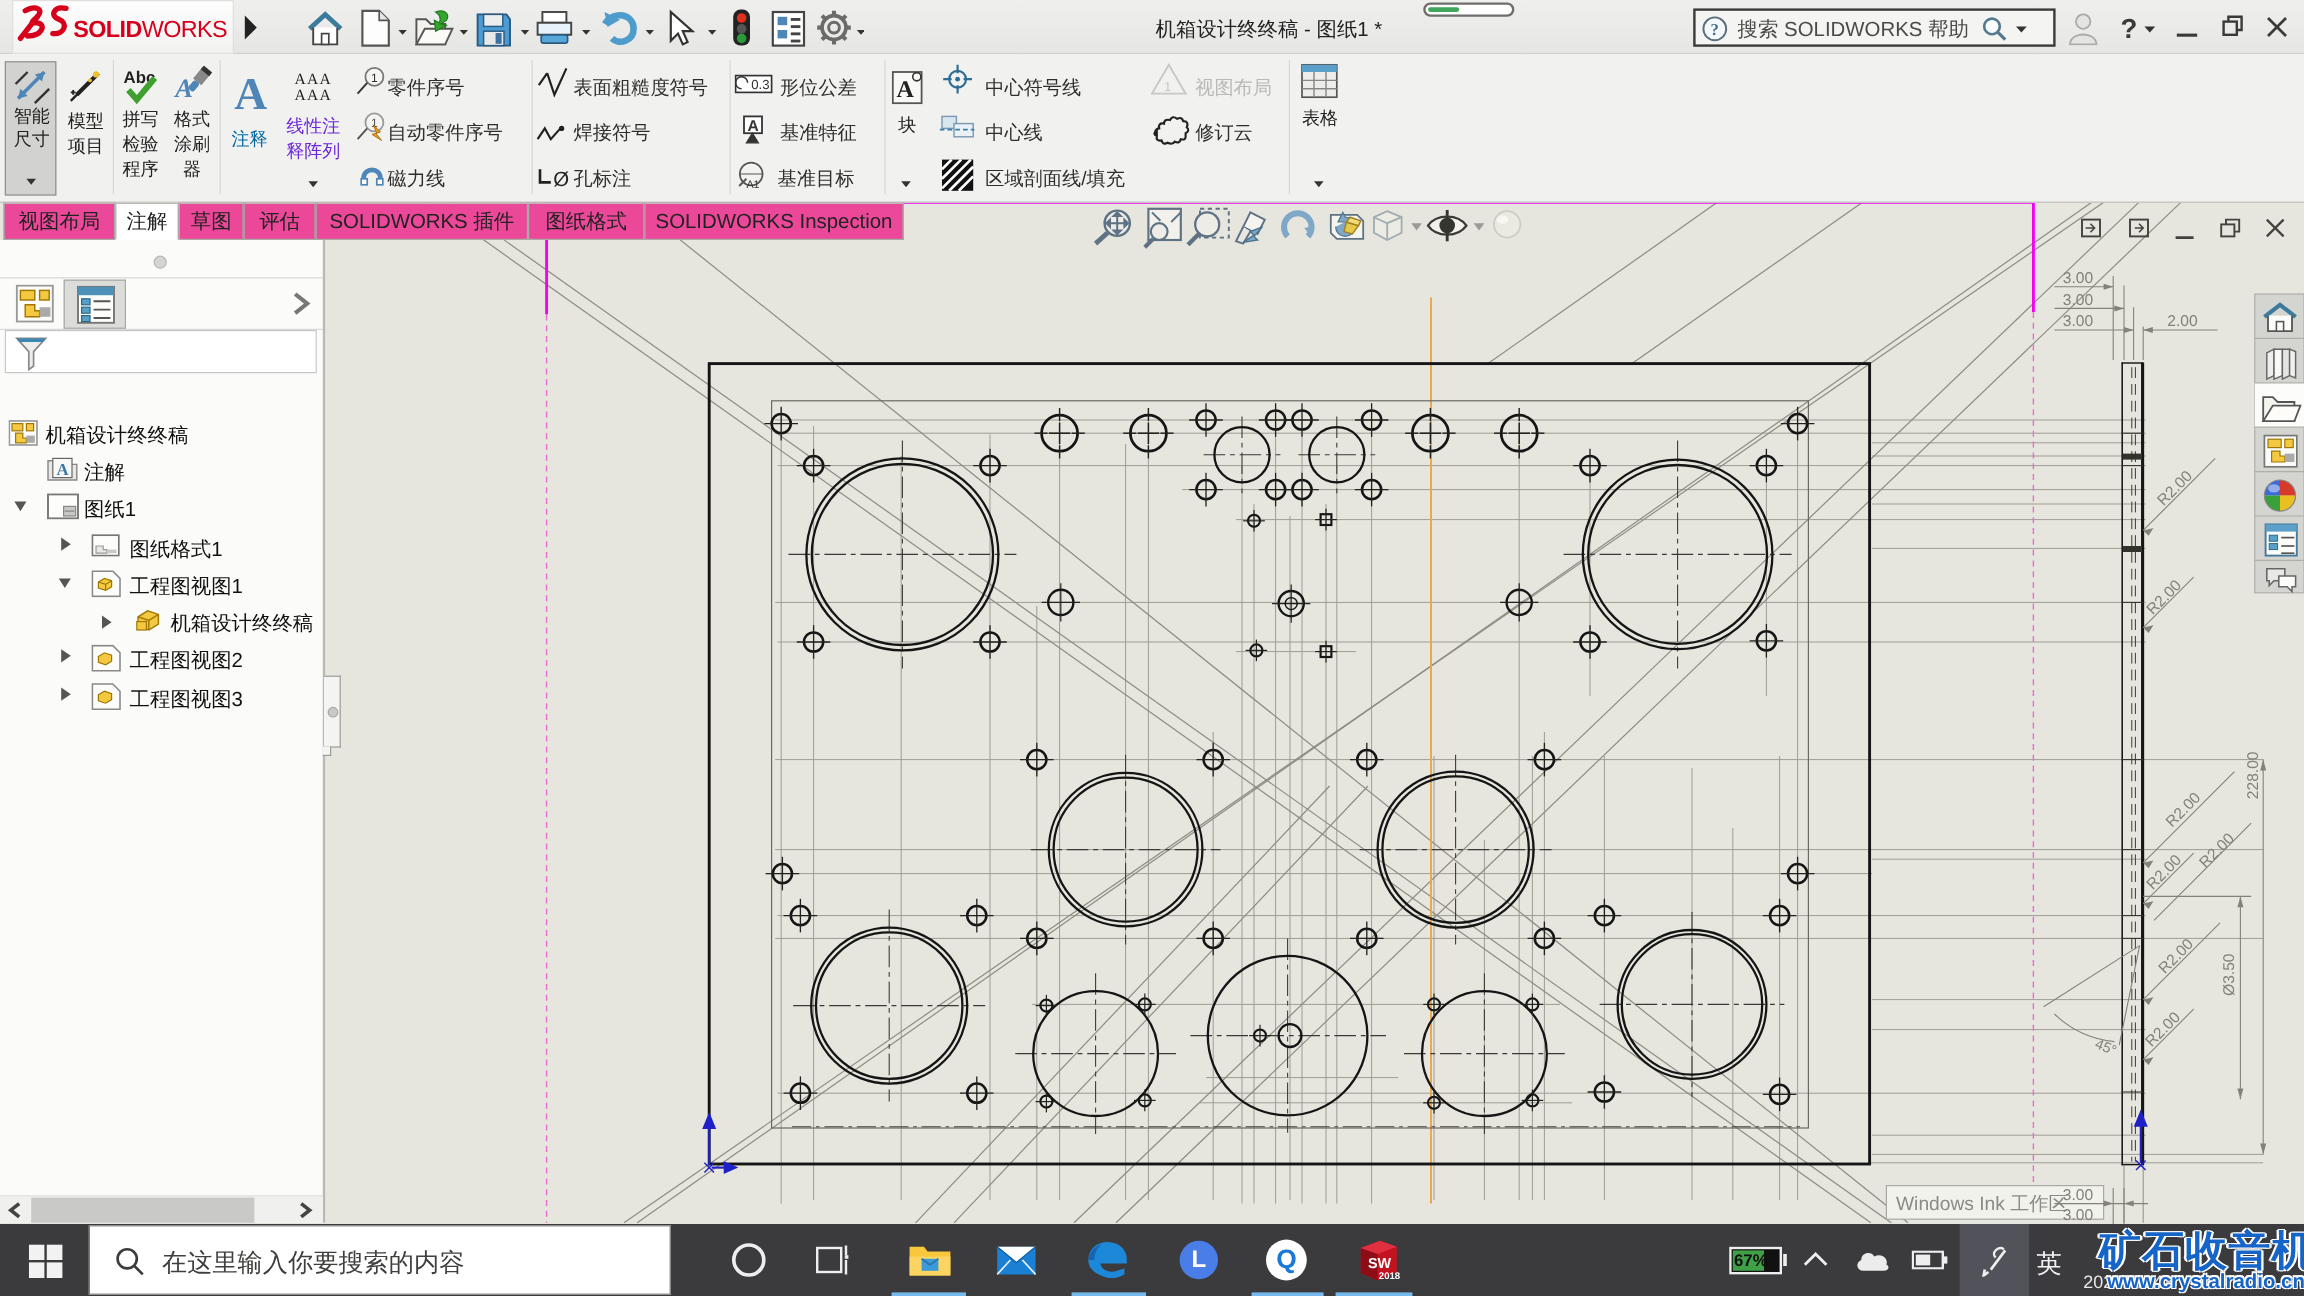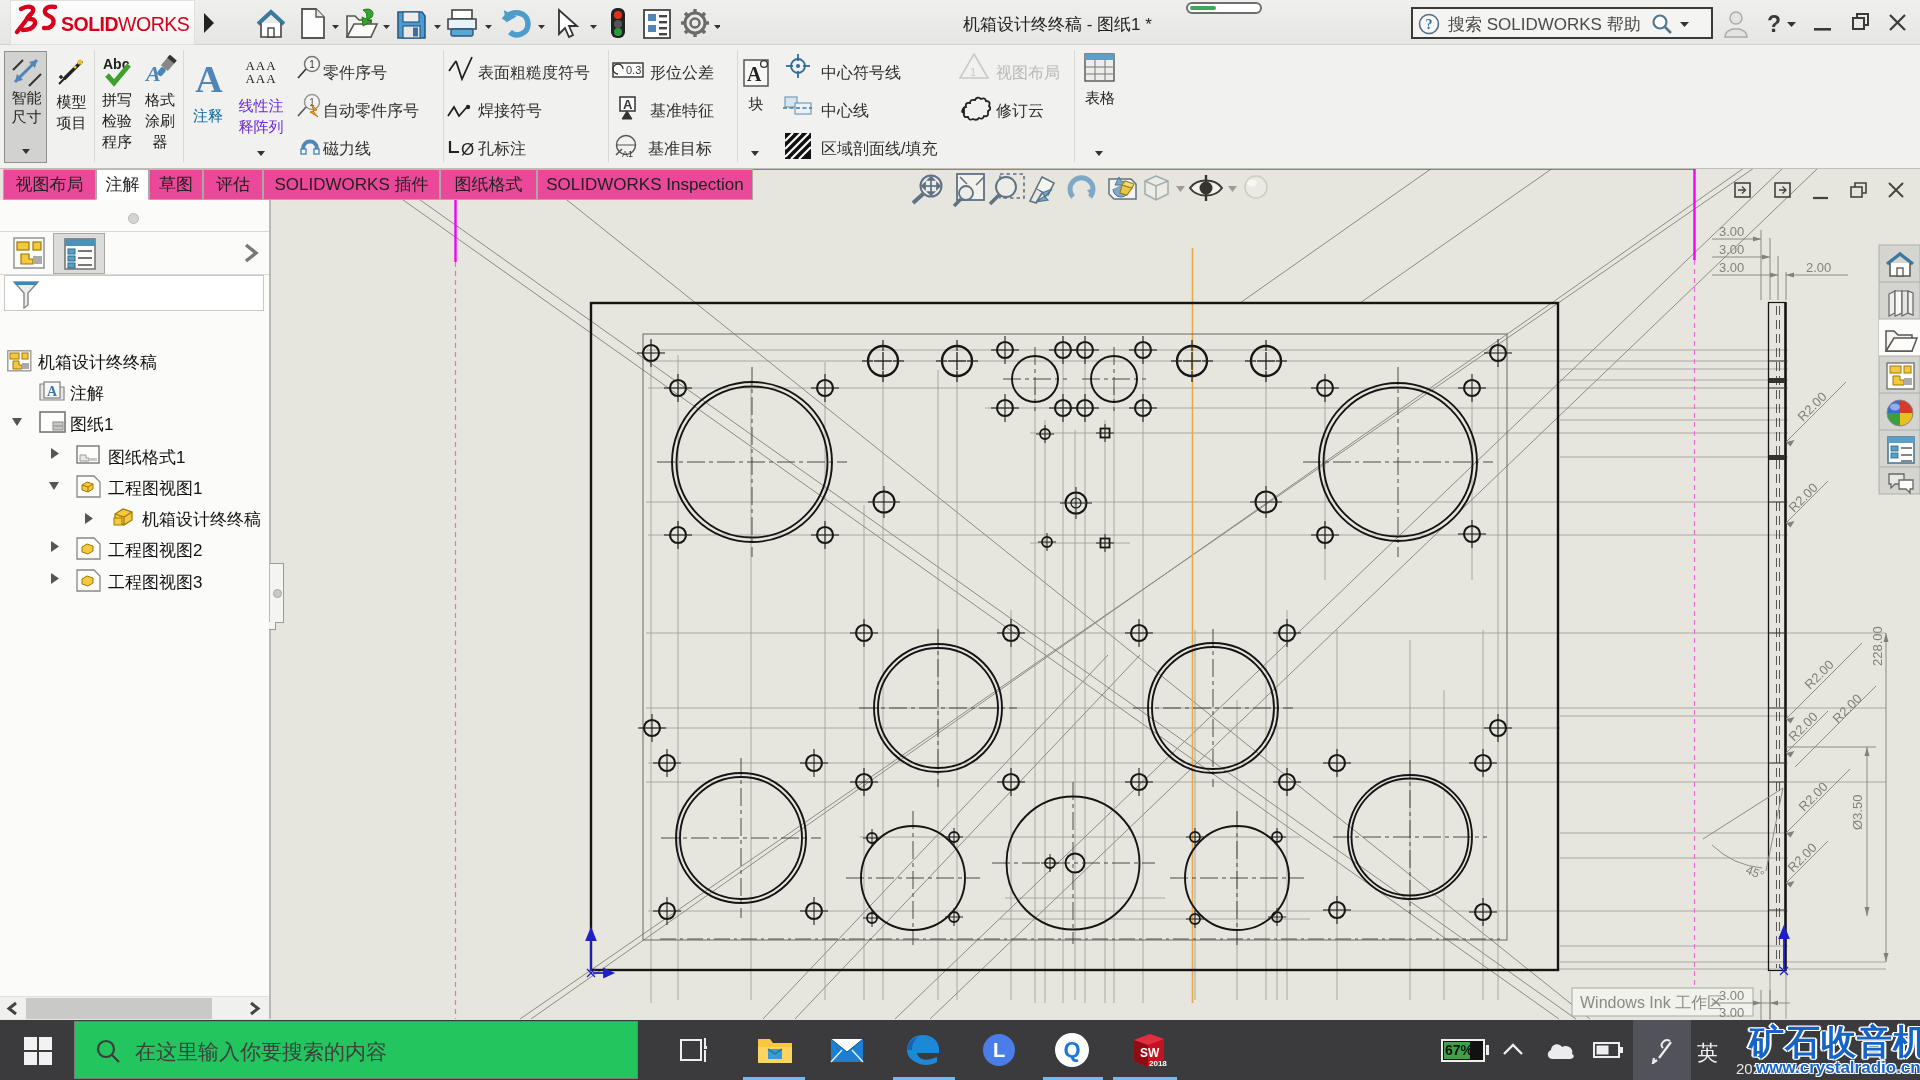--- a/index.html
+++ b/index.html
@@ -16,21 +16,21 @@
   .rlist  { position:absolute; font-size:16px; color:#2E2E2C; white-space:nowrap; }
   .gray { color:#B9B9B6; }
   
   .tab { position:absolute; top:169px; height:31px; background:#ec4899; border:1px solid #A9A9A6; border-top:1px solid #B9B9B6; font-size:17px; color:#222; text-align:center; line-height:29px; }
   .tab.active { background:#FFFFFF; border-bottom:1px solid #FFFFFF; }
   
   #panel { position:absolute; left:0; top:200px; width:271px; height:819px; background:#FBFBFA; border-right:2px solid #B9B9B6; }
   .trow { position:absolute; left:0; width:100%; height:24px; font-size:17px; color:#111; white-space:nowrap;margin-top:32px; }
   
   #taskbar { position:absolute; left:0; top:1020px; width:1920px; height:60px; background:#3B3B3E; }
-  #tsearch { position:absolute; left:74px; top:1021px; width:564px; height:58px; background:#22c55e; border:1px solid #7A7A78; }
+  #tsearch { position:absolute; left:74px; top:1021px; width:485px; height:58px; background:#ffffff; border:1px solid #7A7A78; }
   
   #wm1 { position:absolute; left:1749px; top:1019px; font-size:35px; font-weight:bold; color:#1565C8; letter-spacing:1px; white-space:nowrap;
          text-shadow:-1px -1px 0 #fff,1px -1px 0 #fff,-1px 1px 0 #fff,1px 1px 0 #fff, -2px 0 0 #fff, 2px 0 0 #fff; }
   #wm2 { position:absolute; left:1756px; top:1058px; font-size:17px; font-weight:bold; color:#1565C8; white-space:nowrap;
          text-shadow:-1px -1px 0 #fff,1px -1px 0 #fff,-1px 1px 0 #fff,1px 1px 0 #fff; }
 </style>
 </head>
 <body>
 
 <svg id="canvas" class="abs" style="left:270px;top:168px" width="1650" height="852" viewBox="270 168 1650 852">

